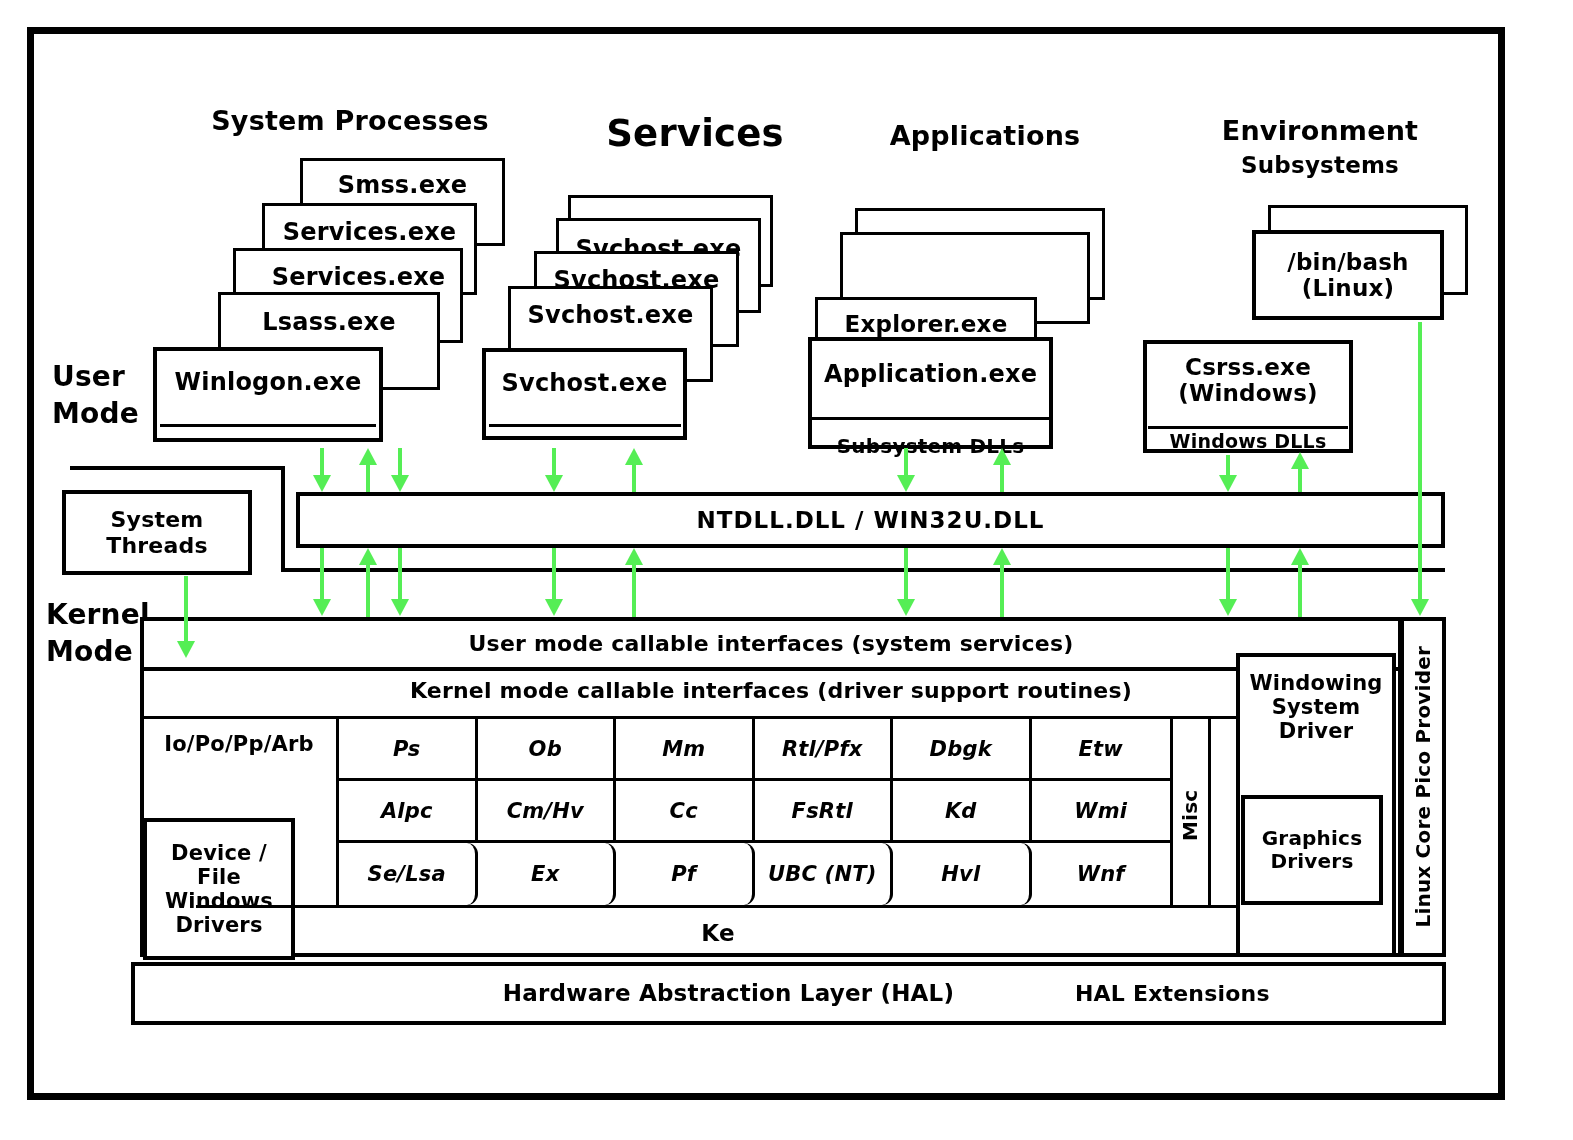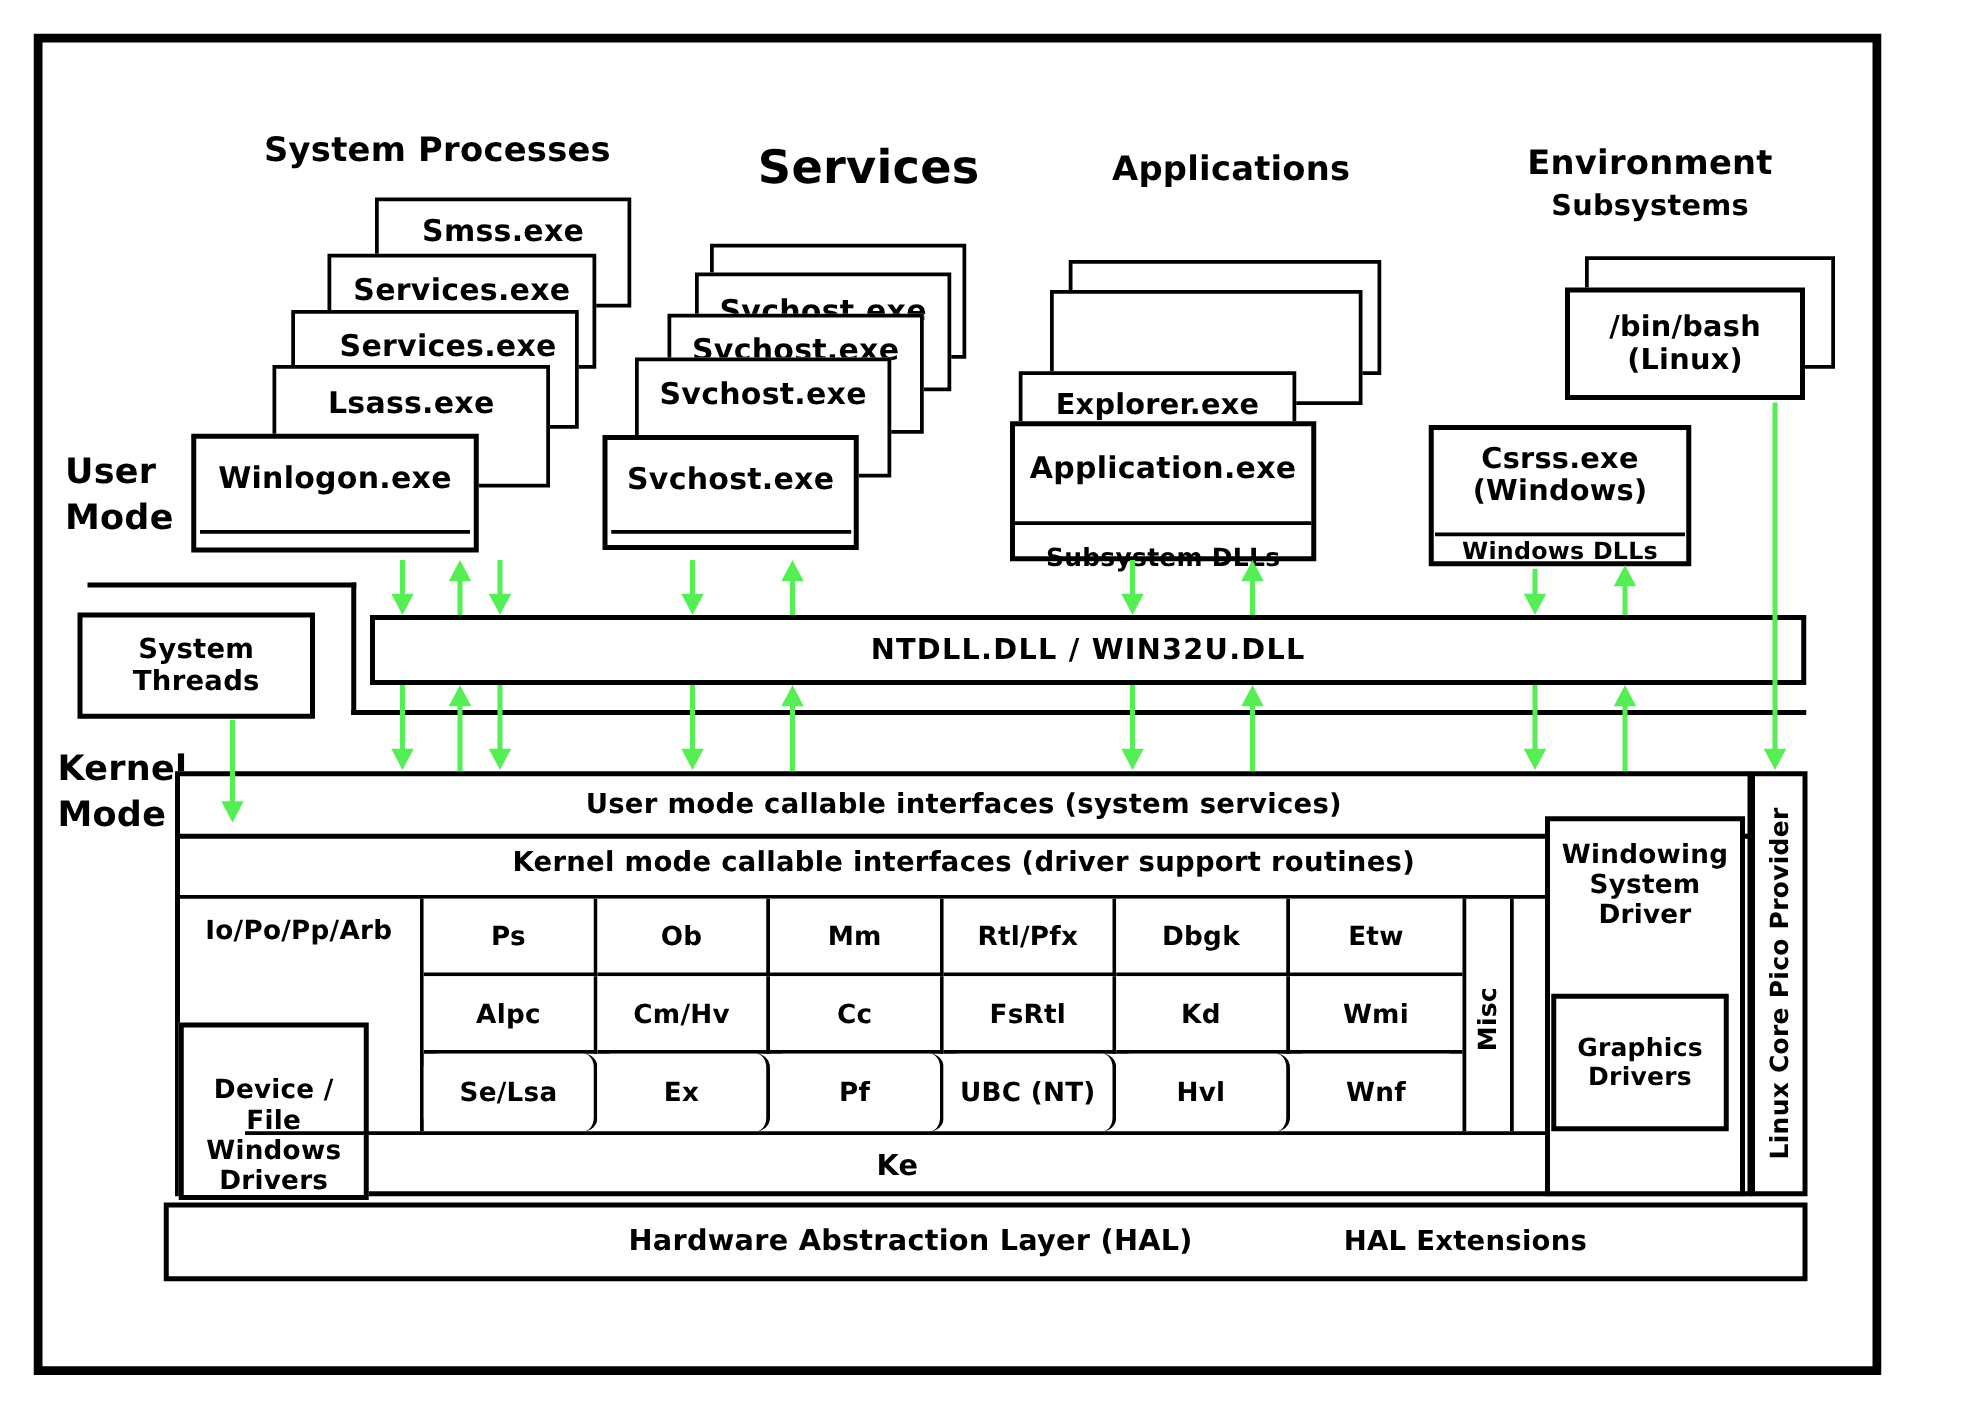--- a/index.html
+++ b/index.html
@@ -23,21 +23,21 @@
 
   
   .arw{position:absolute;width:0;}
   .arw .shaft{position:absolute;left:-2px;top:0;width:4px;background:#55ee55;}
   .arw .head{position:absolute;left:-9px;width:0;height:0;
              border-left:9px solid transparent;border-right:9px solid transparent;}
   .arw.down .head{border-top:17px solid #55ee55;}
   .arw.up   .head{border-bottom:17px solid #55ee55;}
 
   
-  .kgrid{position:absolute;display:grid;}
+  .kgrid{position:absolute;display:grid;font-style:italic;}
   .kcell{border-right:3px solid #000;border-bottom:3px solid #000;
          display:flex;align-items:center;justify-content:center;font-weight:700;
          font-size:21px;background:#fff;box-sizing:border-box;}
   .kcell.lastcol{border-right:none;}
   .kcell.lastrow{border-bottom:none;border-radius:11px;}
 
   .vert{writing-mode:vertical-rl;transform:rotate(180deg);}
 </style>
 </head>
 <body>
@@ -131,21 +131,21 @@
 
   <div class="lbl hand" style="left:146px;top:631px;width:1250px;font-size:22px;">User mode callable interfaces (system services)</div>
   <div class="abs" style="left:142px;top:667px;width:1258px;height:4px;background:#000;"></div>
 
   <div class="lbl hand" style="left:146px;top:678px;width:1250px;font-size:22px;">Kernel mode callable interfaces (driver support routines)</div>
   <div class="abs" style="left:142px;top:716px;width:1098px;height:3px;background:#000;"></div>
 
   <div class="lbl hand" style="left:144px;top:732px;width:190px;font-size:21px;">Io/Po/Pp/Arb</div>
   <div class="abs" style="left:336px;top:719px;width:3px;height:186px;background:#000;"></div>
 
-  <div class="bx thick" style="left:143px;top:818px;width:152px;height:142px;flex-direction:column;justify-content:flex-end;">
+  <div class="bx thick" style="left:143px;top:818px;width:152px;height:142px;flex-direction:column;">
     <span class="hand" style="font-size:21px;">Device /</span>
     <span class="hand" style="font-size:21px;">File Windows</span>
     <span class="hand" style="font-size:21px;">Drivers</span>
   </div>
 
   <div class="kgrid" style="left:339px;top:719px;width:831px;height:186px;
               grid-template-columns:repeat(6,1fr);grid-template-rows:repeat(3,1fr);">
     <div class="kcell hand">Ps</div>
     <div class="kcell hand">Ob</div>
     <div class="kcell hand">Mm</div>

